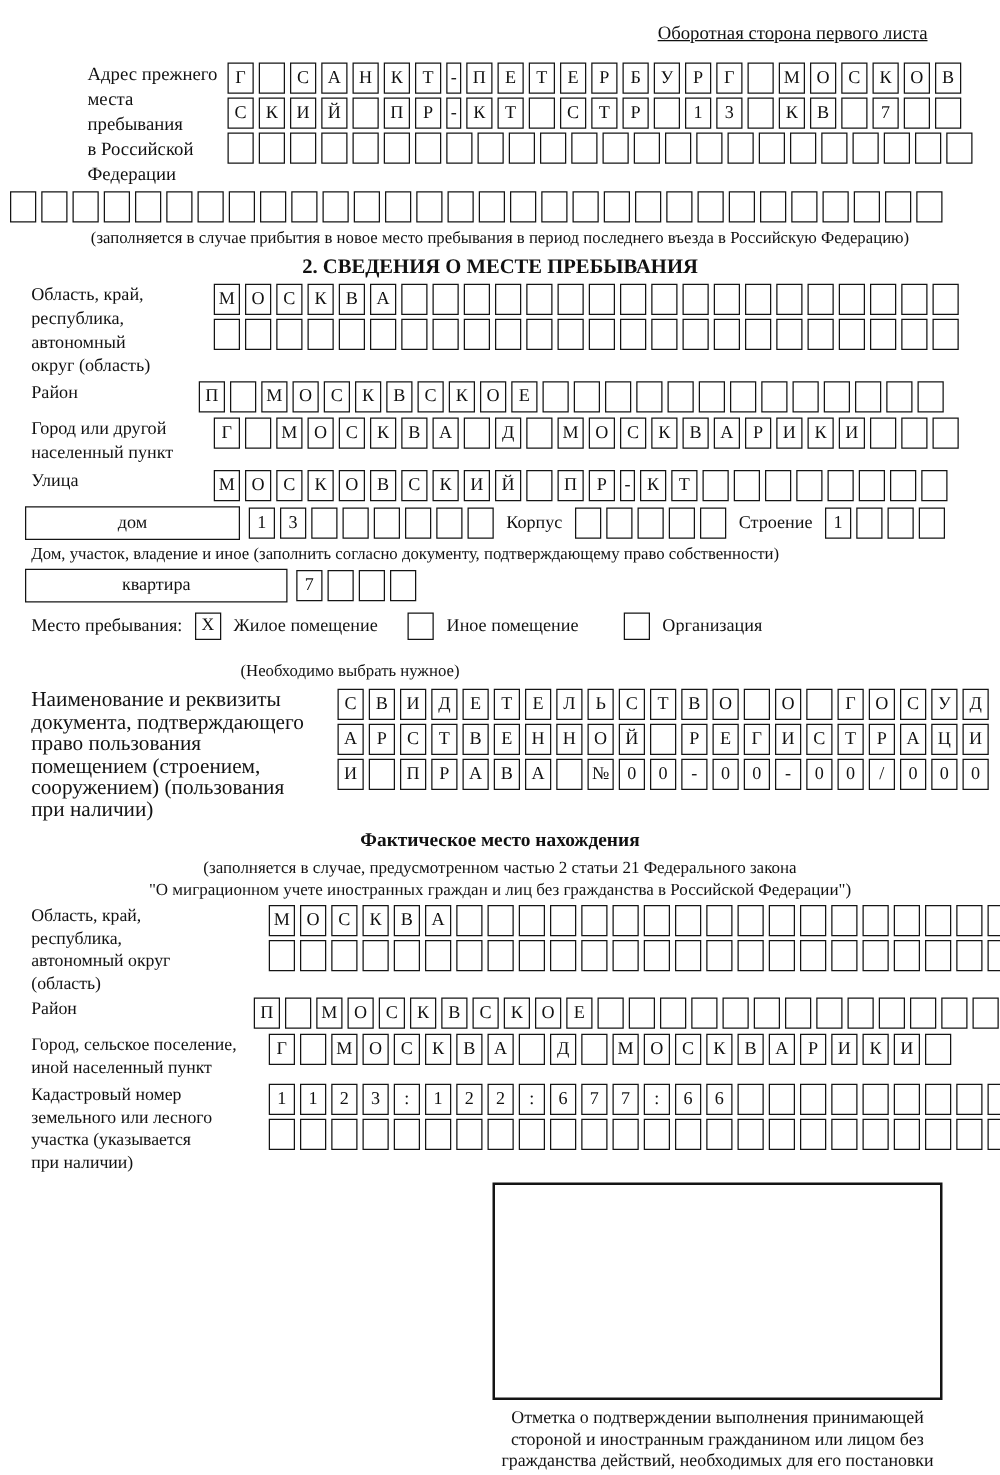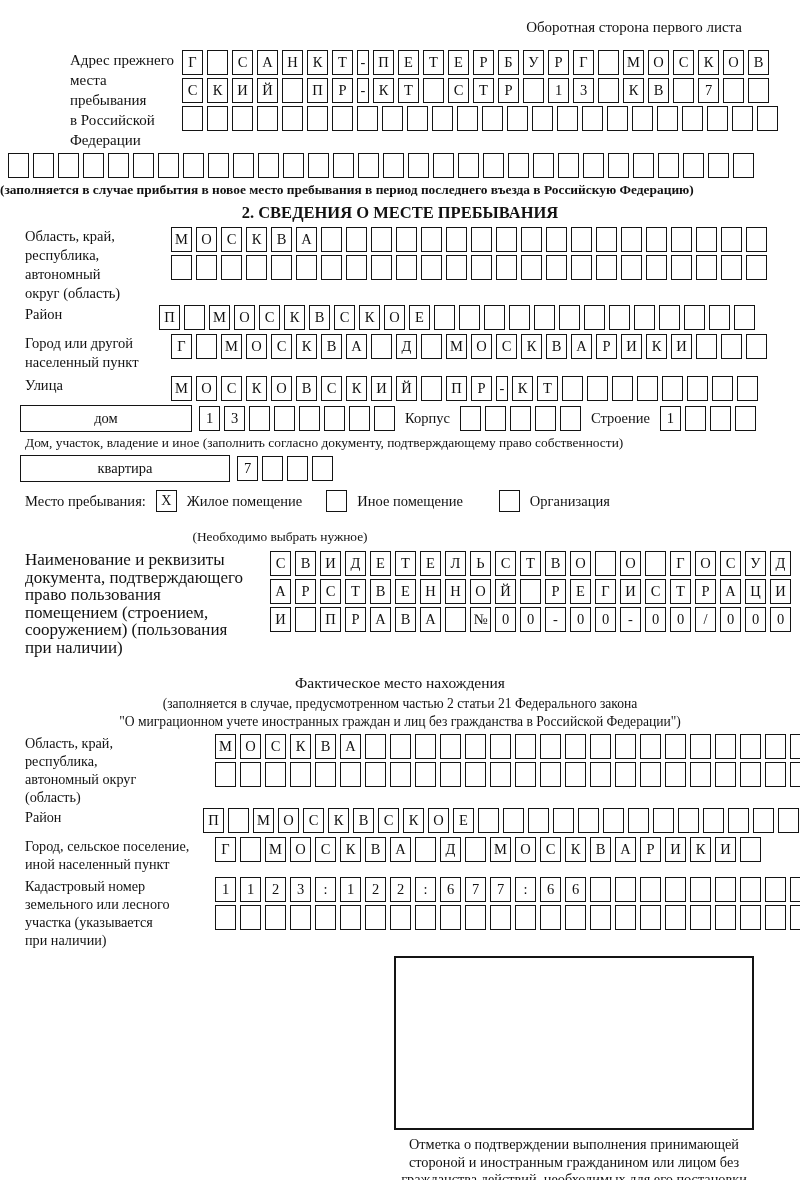--- a/index.html
+++ b/index.html
@@ -2,35 +2,35 @@
 <html lang="ru"><head>
 <meta charset="utf-8">
 <style>
   html,body{margin:0;padding:0;background:#fff;}
   .sheet{
     width:800px;height:1180px;box-sizing:border-box;
     padding:18px 0 0 0;overflow:hidden;background:#fff;color:#111;
     font-family:"Liberation Serif","DejaVu Serif",serif;
     position:relative;
   }
-  .top-note{text-align:right;padding-right:58px;font-size:15px;line-height:18px;}
+  .top-note{text-align:right;padding-right:58px;font-size:15px;line-height:18px;text-decoration:underline;}
   .row{display:flex;align-items:flex-start;}
   .label{font-size:14.5px;line-height:19px;}
   .cellcol{display:flex;flex-direction:column;gap:3px;}
   .cells{display:flex;gap:4px;}
   .cell{
     width:21px;height:25px;box-sizing:border-box;border:1.6px solid #141414;
     display:flex;align-items:center;justify-content:center;
     font-size:14.5px;line-height:1;background:#fff;flex:0 0 auto;
   }
   .cell.narrow{width:12px;}
   .note{font-size:13.4px;line-height:17px;}
-  .center{font-weight:bold;}
+  .center{text-align:center;}
   h2{font-size:16.5px;line-height:20px;font-weight:bold;text-align:center;margin:5px 0 4px 0;}
-  .subtitle{font-size:15.5px;line-height:20px;font-weight:normal;text-align:center;margin-top:17px;}
+  .subtitle{font-size:15.5px;line-height:20px;font-weight:bold;text-align:center;margin-top:7px;}
 
   .addr-block{margin:14px 0 0 70px;}
   .addr-label{width:105px;margin-right:7px;font-size:15px;line-height:20px;}
   .fullrow{margin:3px 0 0 8px;}
   .note-addr{margin-top:3px;}
 
   .sec-row{margin-left:25px;}
   .sec-label{width:128px;margin-right:6px;flex:0 0 auto;}
   .mt2{margin-top:2px;} .mt4{margin-top:4px;gap:12px;}
 

